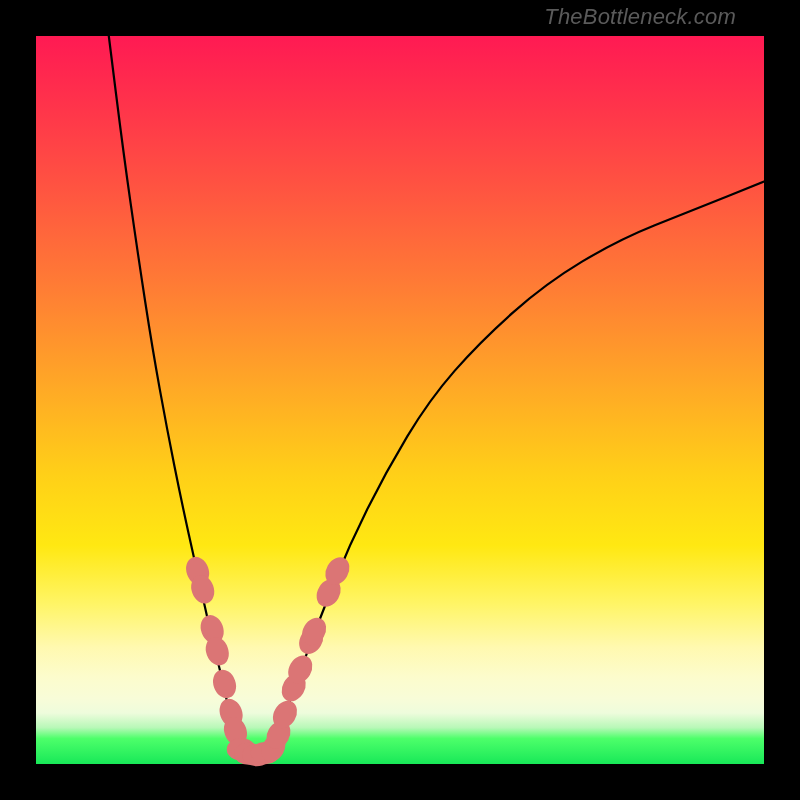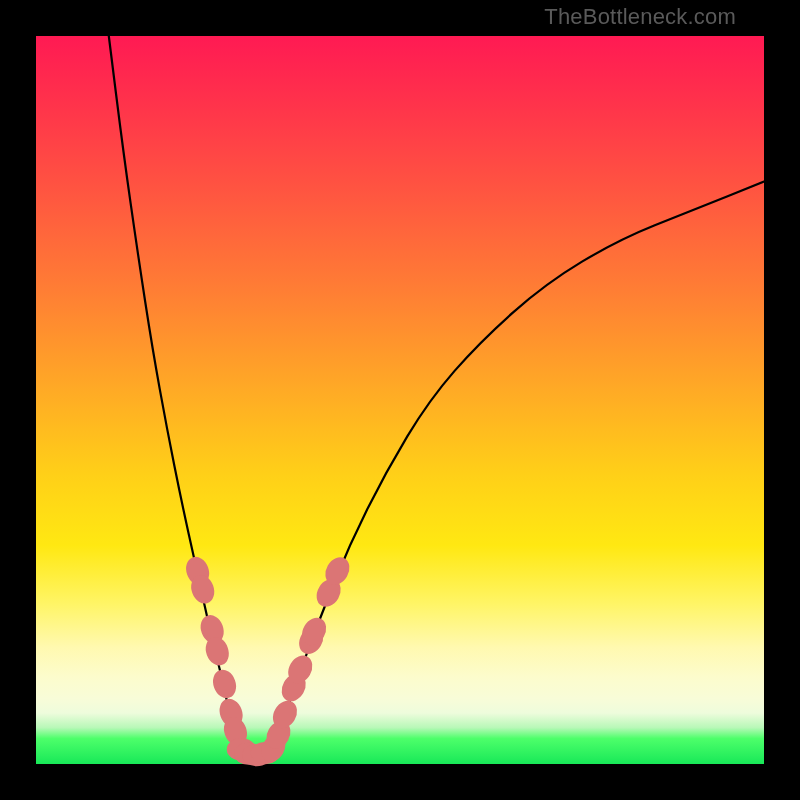--- a/index.html
+++ b/index.html
@@ -2,20 +2,21 @@
 <html><head>
 <meta charset="utf-8">
 <style>
   * { margin: 0; padding: 0; box-sizing: border-box; }
   html, body { width: 800px; height: 800px; overflow: hidden; background: #000; }
   .outer {
     position: relative;
     width: 744px;
     height: 800px;
     background: #000;
+    font-style: italic;
   }
   .plot {
     position: absolute;
     left: 36px;
     top: 36px;
     width: 728px;
     height: 728px;
     
     background: linear-gradient(to bottom,
       #ff1a53 0%,

